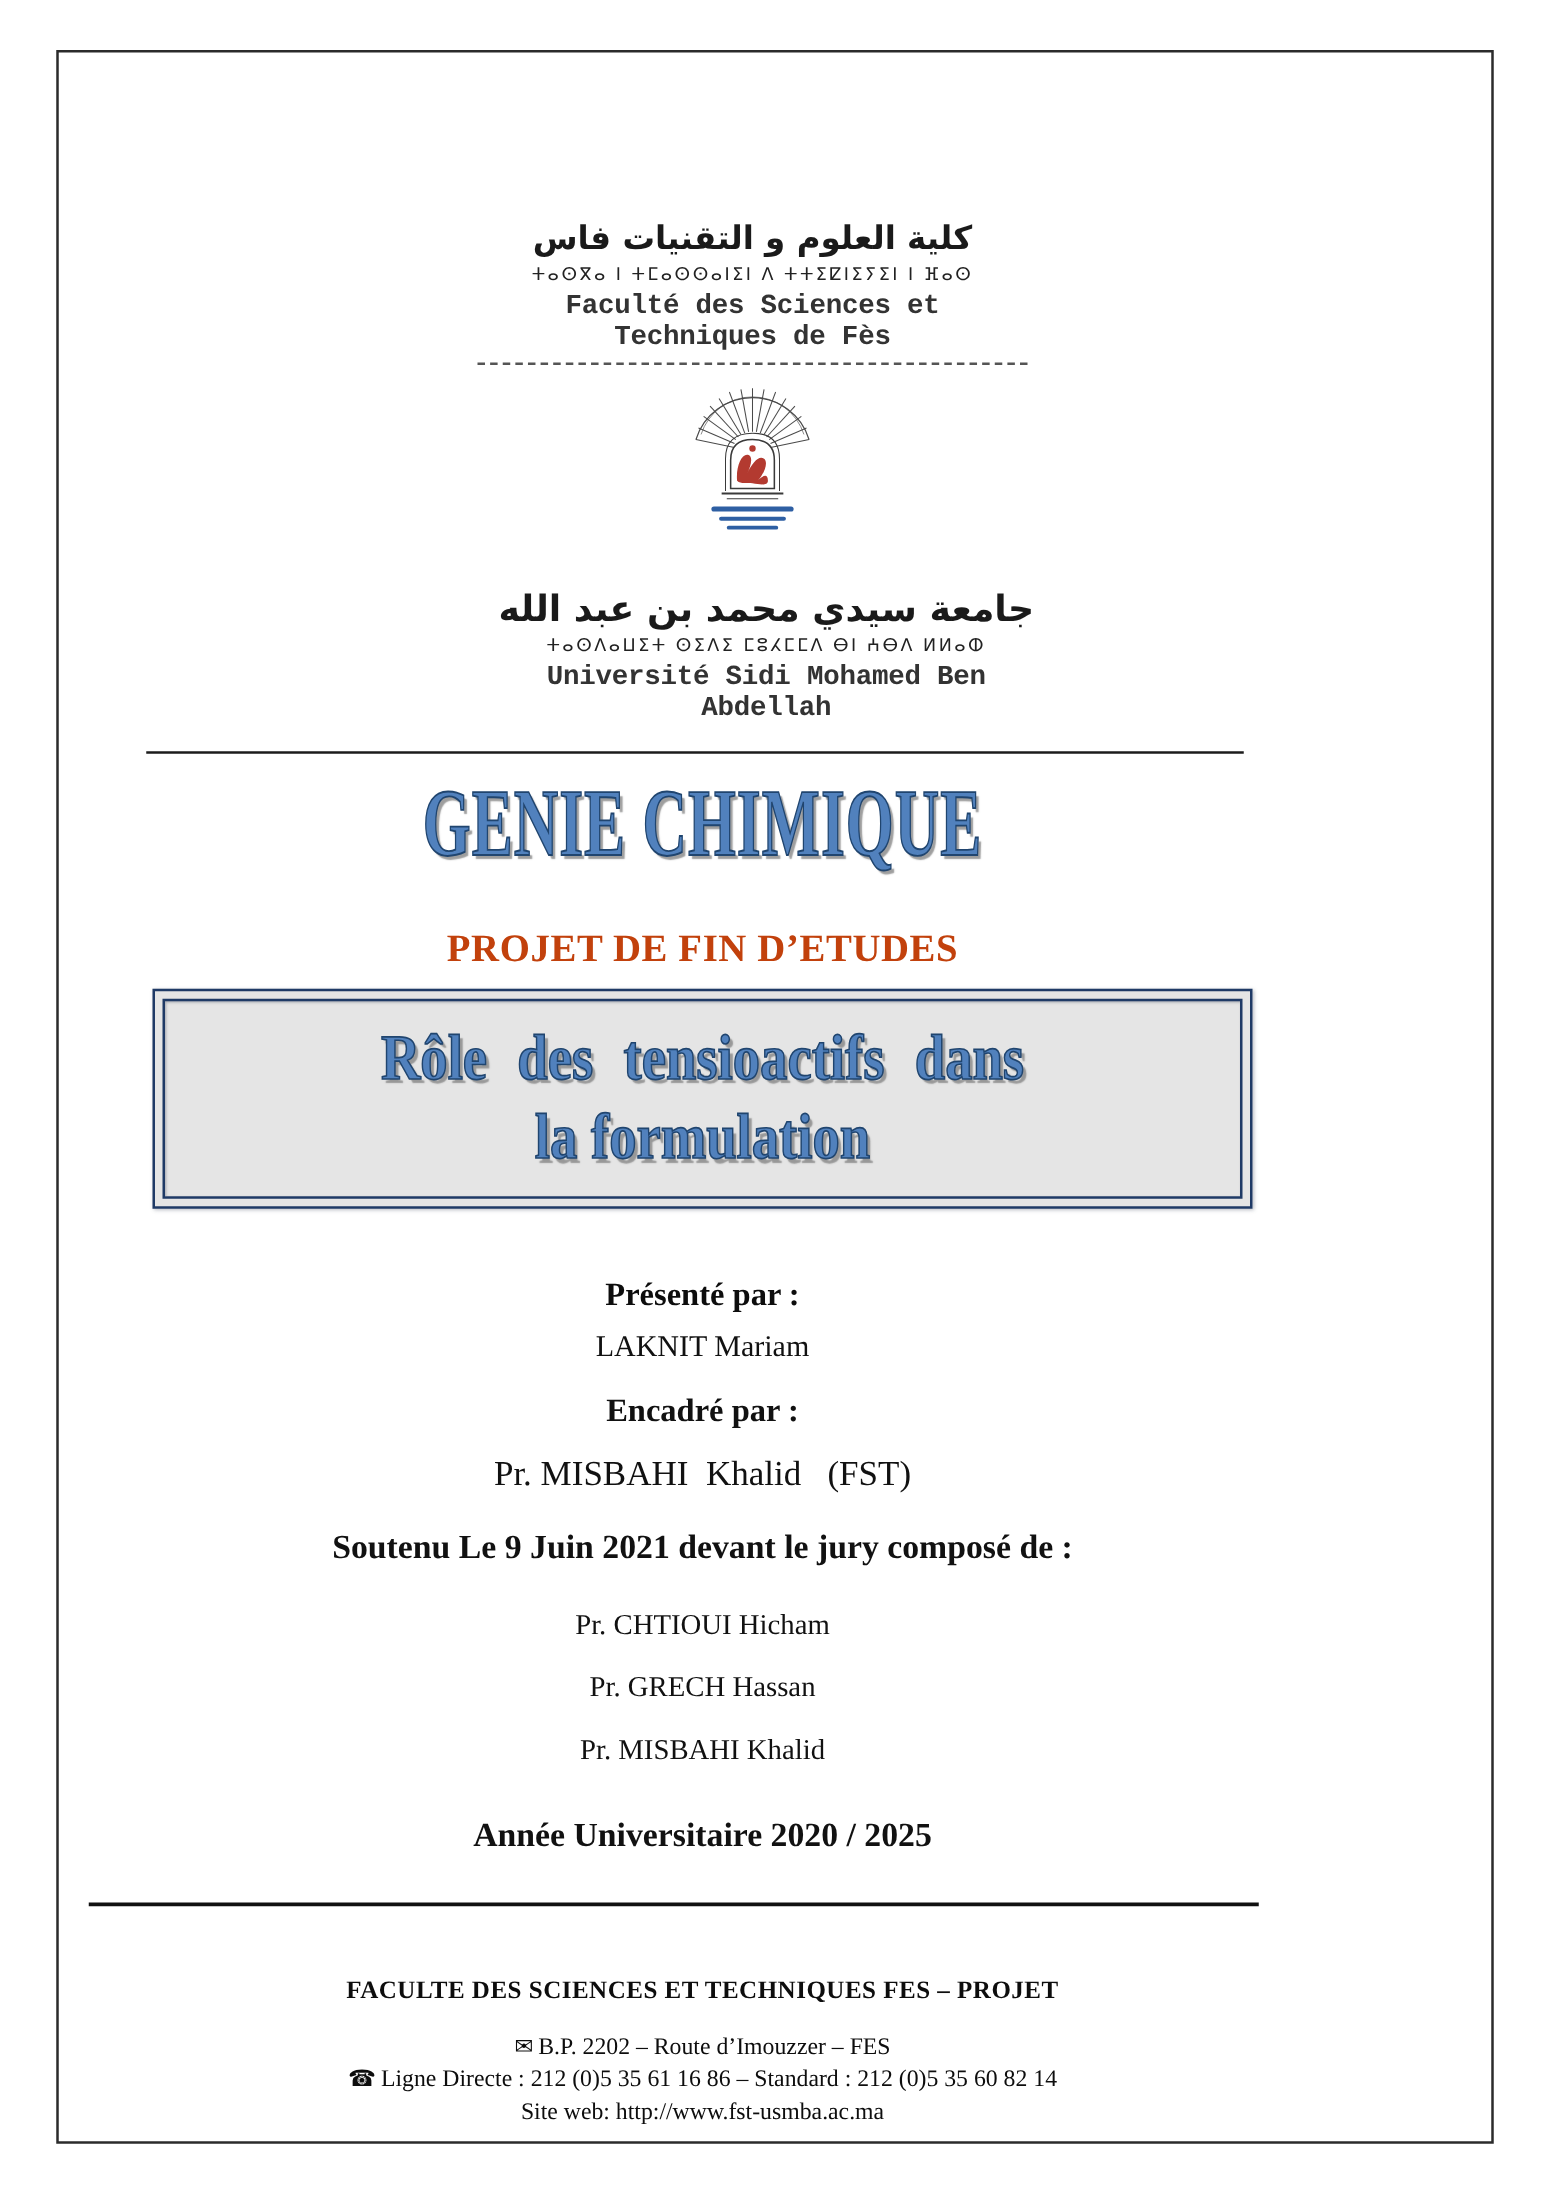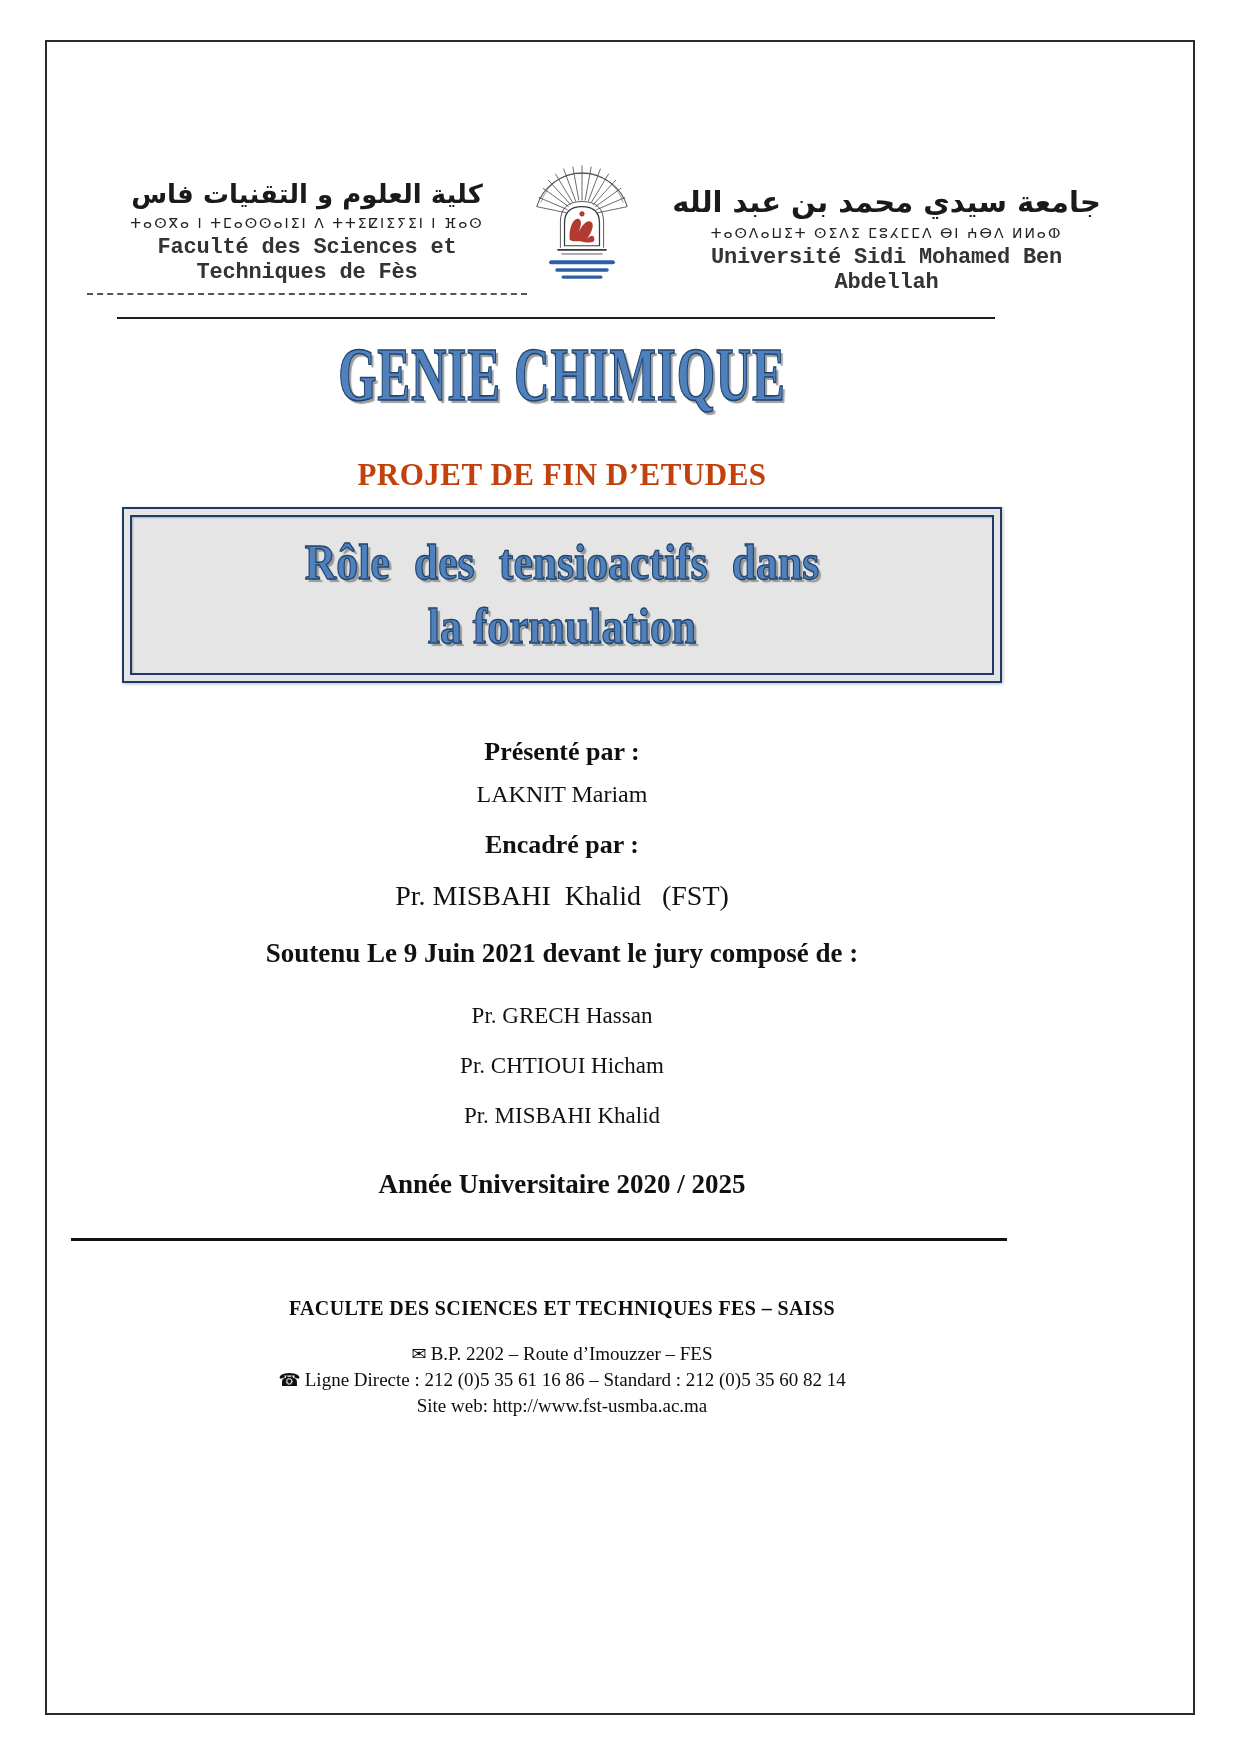--- a/index.html
+++ b/index.html
@@ -10,22 +10,22 @@
   }
   .frame {
     position:absolute; left:45px; top:40px;
     width:1146px; height:1671px;
     border:2px solid #2b2b2b; background:#fff;
     overflow:hidden;
   }
 
   
   .header {
-    display:flex; align-items:flex-end;
-    margin:105px 0 0 40px; width:1030px;
+    display:flex; align-items:center;
+    margin:105px 0 0 40px; width:1030px;flex-direction:column;
   }
   .inst-block { text-align:center; margin-top:28px; }
   .inst-block.left  { width:440px; }
   .inst-block.right { width:455px; margin-left:22px; }
   .arabic {
     direction:rtl; font-family:"DejaVu Sans", sans-serif;
     font-weight:bold; font-size:26px; line-height:1.3; color:#1a1a1a;
   }
   .inst-block.right .arabic { font-size:29px; }
   .tifinagh {
@@ -163,32 +163,32 @@
 
     <div class="label">Présenté par :</div>
     <div class="student">LAKNIT Mariam</div>
 
     <div class="label2">Encadré par :</div>
     <div class="supervisor">Pr. MISBAHI  Khalid   (FST)</div>
 
     <div class="defense">Soutenu Le 9 Juin 2021 devant le jury composé de :</div>
 
     <div class="jury">
+      <div class="jury-member">Pr. CHTIOUI Hicham</div>
       <div class="jury-member">Pr. GRECH Hassan</div>
-      <div class="jury-member">Pr. CHTIOUI Hicham</div>
       <div class="jury-member">Pr. MISBAHI Khalid</div>
     </div>
 
     <div class="year">Année Universitaire 2020 / 2025</div>
   </div>
 
   <div class="rule rule-bottom"></div>
 
   <div class="footer">
-    <div class="footer-faculty">FACULTE DES SCIENCES ET TECHNIQUES FES – SAISS</div>
+    <div class="footer-faculty">FACULTE DES SCIENCES ET TECHNIQUES FES – PROJET</div>
 
     <div class="footer-line first">
       <span class="footer-icon">✉</span><span>B.P. 2202 – Route d’Imouzzer – FES</span>
     </div>
 
     <div class="footer-line">
       <span class="footer-icon">☎</span><span>Ligne Directe : 212 (0)5 35 61 16 86 – Standard : 212 (0)5 35 60 82 14</span>
     </div>
 
     <div class="footer-line">Site web: http://www.fst-usmba.ac.ma</div>

